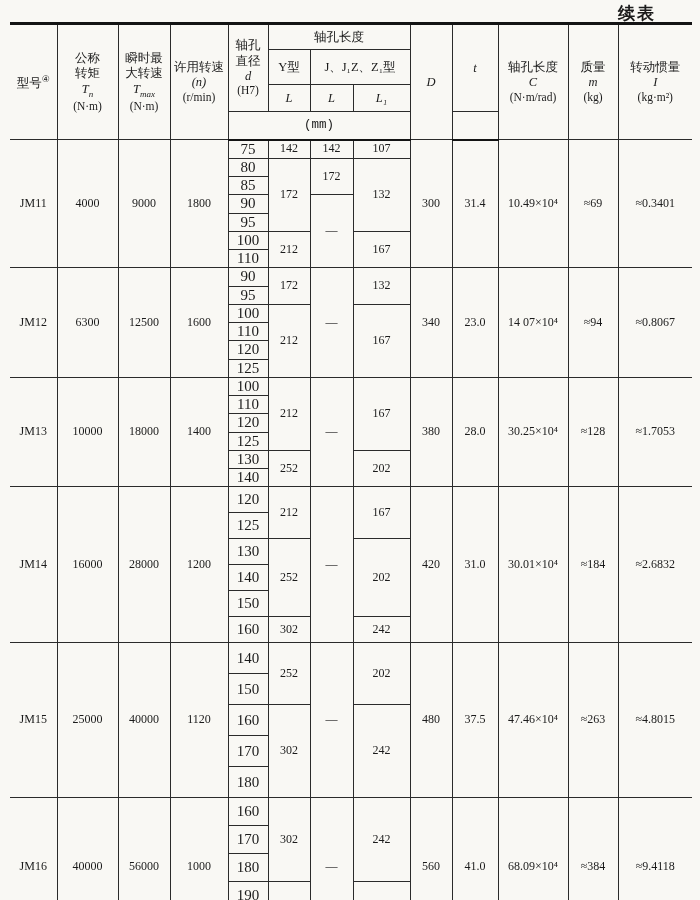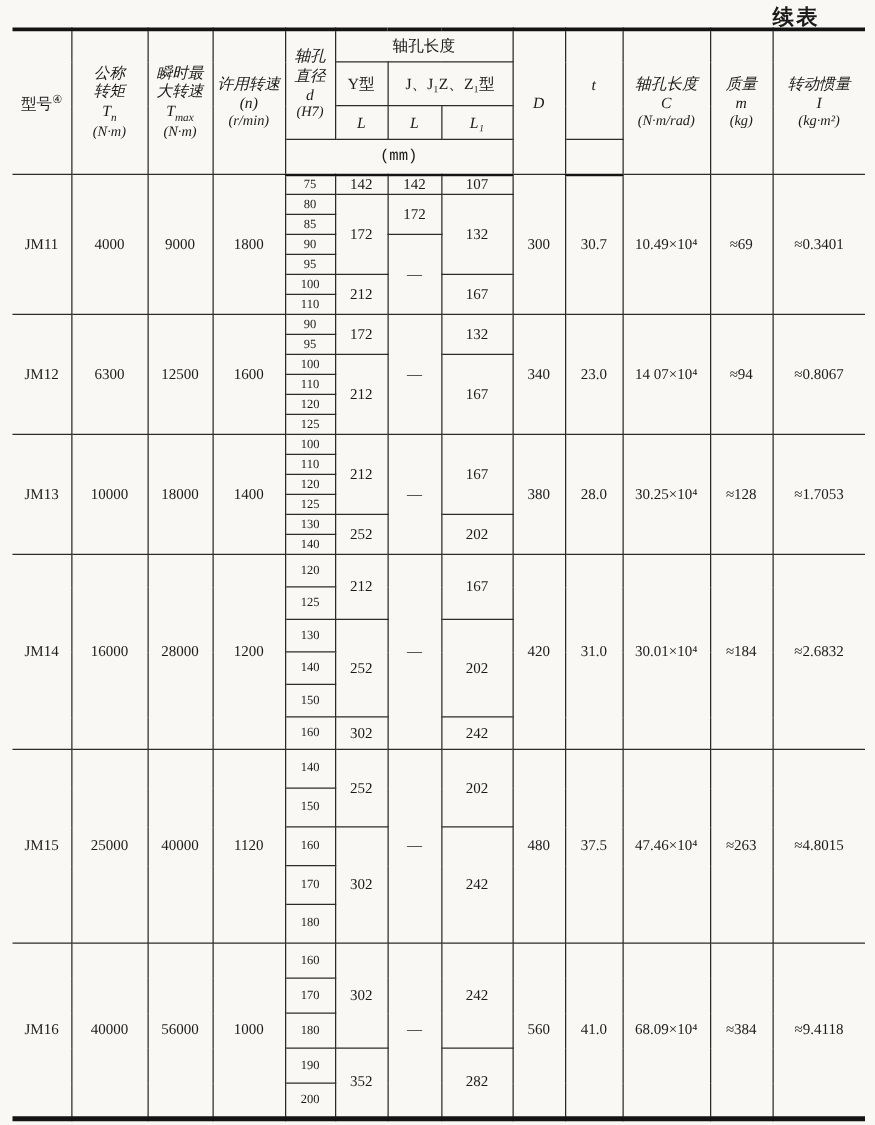--- a/index.html
+++ b/index.html
@@ -18,30 +18,30 @@
     border-top:3px solid #141414;border-bottom:4px solid #141414;
   }
   th,td{
     border:1px solid #2b2b2b;
     padding:0;margin:0;
     text-align:center;vertical-align:middle;
     font-weight:normal;font-size:12px;line-height:1.15;
     overflow:hidden;white-space:nowrap;
   }
   thead th{font-size:12.5px;}
-  thead th div{margin:1px 0;font-style:italic;}
+  thead th div{margin:1px 0;}
   .edge-l{border-left:none;}
   .edge-r{border-right:none;margin-left:16px;}
   .hr1{height:26px;} .hr2{height:35px;} .hr3{height:27px;} .hr4{height:28px;}
   .hr4 th{border-bottom:2px solid #141414;font-family:Liberation Mono, monospace;}
   .rb11{height:16px;} .rb12{height:16px;} .rb13{height:16px;}
   .rb14{height:26px;} .rb15{height:31px;} .rb16{height:28px;}
   .it{font-style:italic;font-family:"Liberation Serif","DejaVu Serif",serif;}
   sub{font-size:9px;} sup{font-size:9px;}
-  td.dcol{font-size:10px;}
+  td.dcol{font-size:15px;}
   .unit{font-size:11.5px;}
 </style>
 </head>
 <body>
 
 <div class="continued">续表</div>
 
 <table class="spec">
   <colgroup>
     <col style="width:47px">
@@ -122,21 +122,21 @@
     <tr class="rb11">
       <td rowspan="7" class="edge-l">JM11</td>
       <td rowspan="7">4000</td>
       <td rowspan="7">9000</td>
       <td rowspan="7">1800</td>
       <td class="dcol">75</td>
       <td>142</td>
       <td>142</td>
       <td>107</td>
       <td rowspan="7">300</td>
-      <td rowspan="7">30.7</td>
+      <td rowspan="7">31.4</td>
       <td rowspan="7">10.49×10⁴</td>
       <td rowspan="7">≈69</td>
       <td rowspan="7" class="edge-r">≈0.3401</td>
     </tr>
     <tr class="rb11">
       <td class="dcol">80</td>
       <td rowspan="4">172</td>
       <td rowspan="2">172</td>
       <td rowspan="4">132</td>
     </tr>

